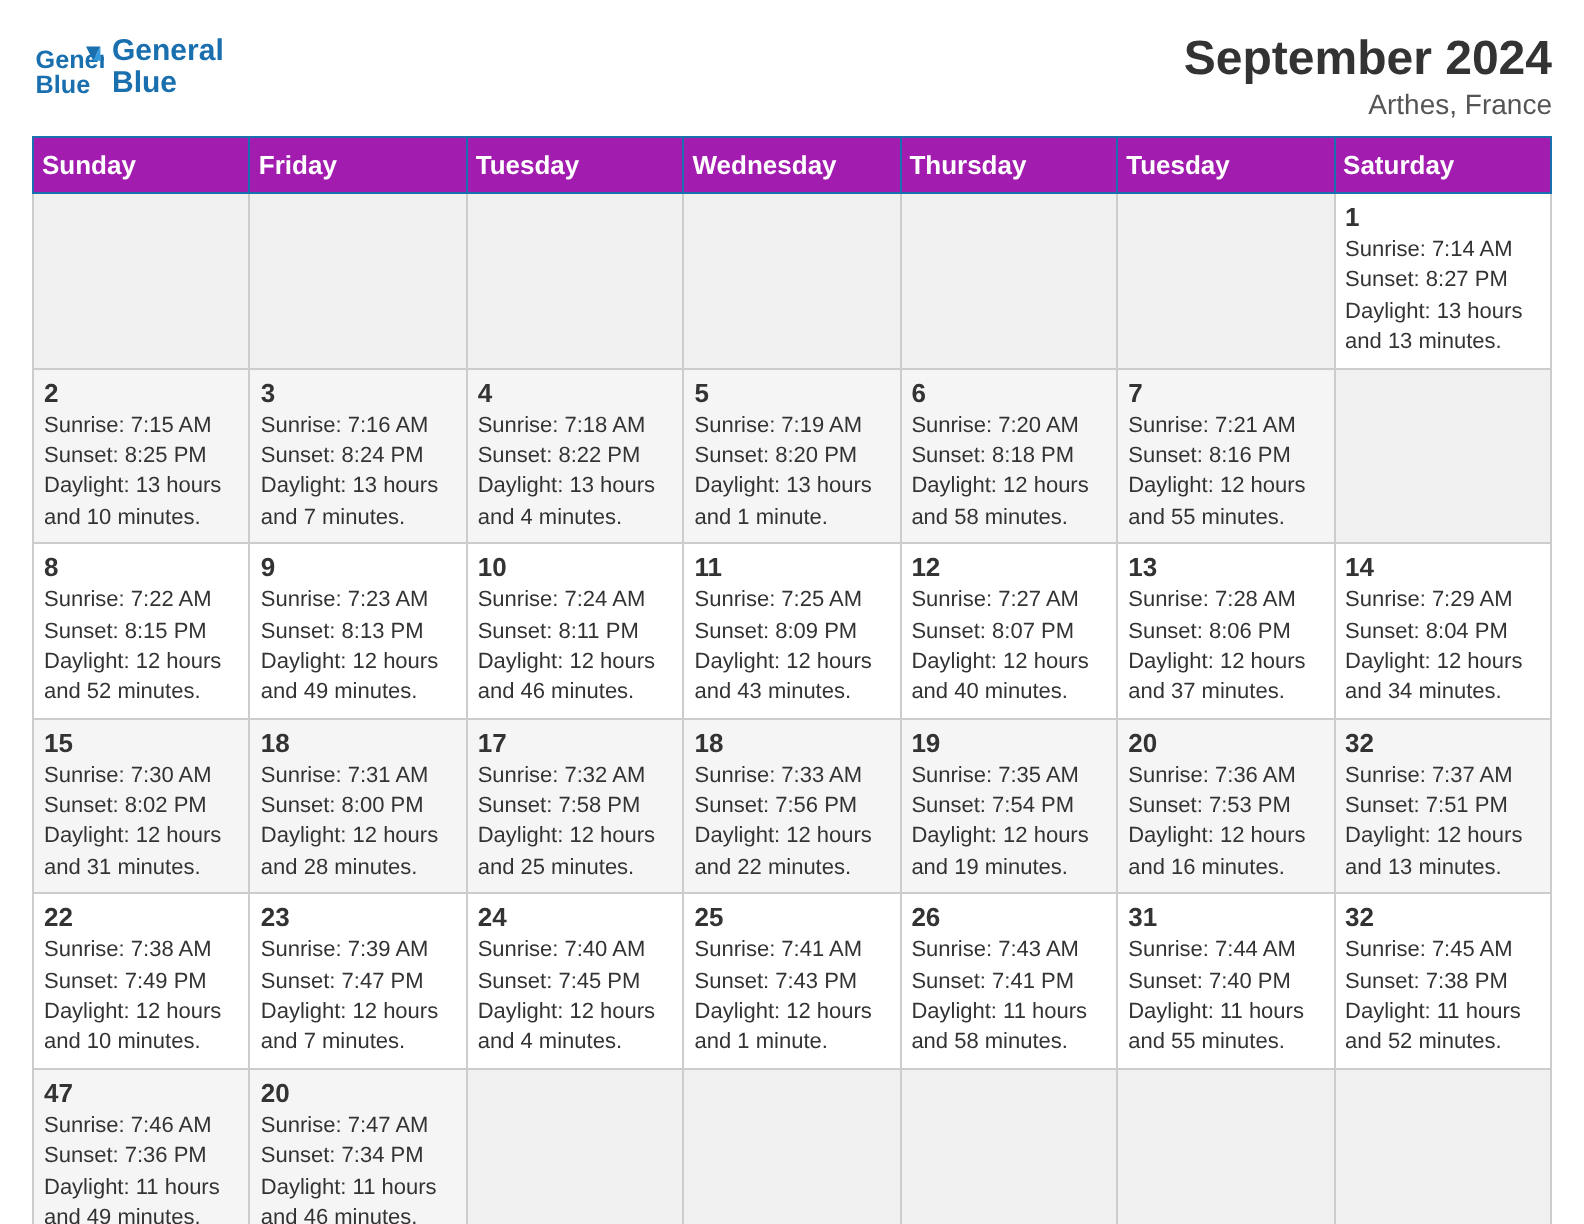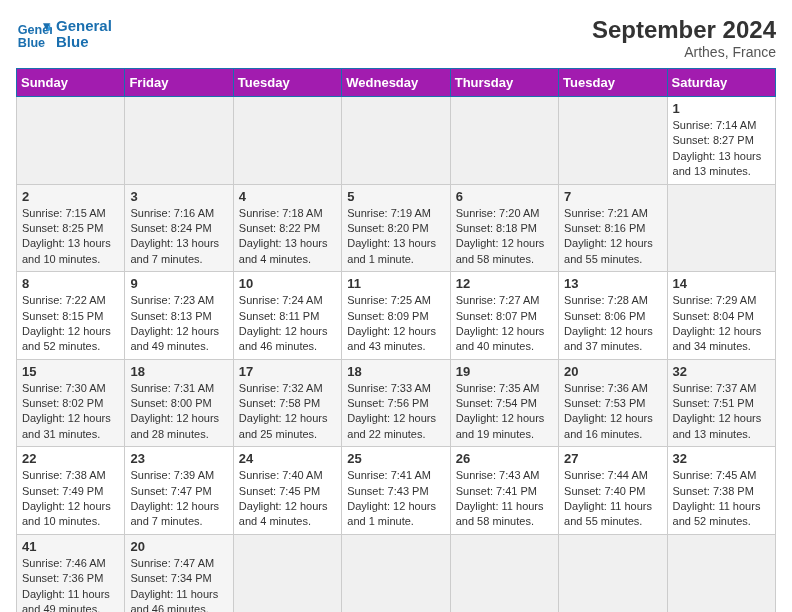--- a/index.html
+++ b/index.html
@@ -228,31 +228,31 @@
         </td>
         <td>
           <div class="day-num">25</div>
           <div class="day-info">Sunrise: 7:41 AM<br>Sunset: 7:43 PM<br>Daylight: 12 hours and 1 minute.</div>
         </td>
         <td>
           <div class="day-num">26</div>
           <div class="day-info">Sunrise: 7:43 AM<br>Sunset: 7:41 PM<br>Daylight: 11 hours and 58 minutes.</div>
         </td>
         <td>
-          <div class="day-num">27</div>
+          <div class="day-num">31</div>
           <div class="day-info">Sunrise: 7:44 AM<br>Sunset: 7:40 PM<br>Daylight: 11 hours and 55 minutes.</div>
         </td>
         <td>
           <div class="day-num">32</div>
           <div class="day-info">Sunrise: 7:45 AM<br>Sunset: 7:38 PM<br>Daylight: 11 hours and 52 minutes.</div>
         </td>
       </tr>
       <tr>
         <td>
-          <div class="day-num">41</div>
+          <div class="day-num">47</div>
           <div class="day-info">Sunrise: 7:46 AM<br>Sunset: 7:36 PM<br>Daylight: 11 hours and 49 minutes.</div>
         </td>
         <td>
           <div class="day-num">20</div>
           <div class="day-info">Sunrise: 7:47 AM<br>Sunset: 7:34 PM<br>Daylight: 11 hours and 46 minutes.</div>
         </td>
         <td class="empty-cell"></td>
         <td class="empty-cell"></td>
         <td class="empty-cell"></td>
         <td class="empty-cell"></td>

